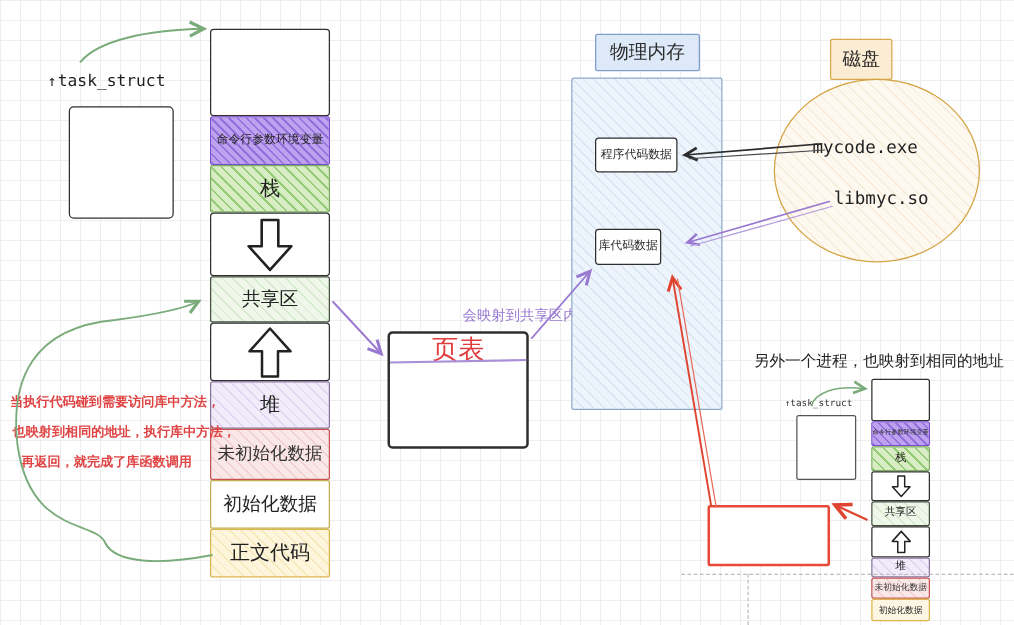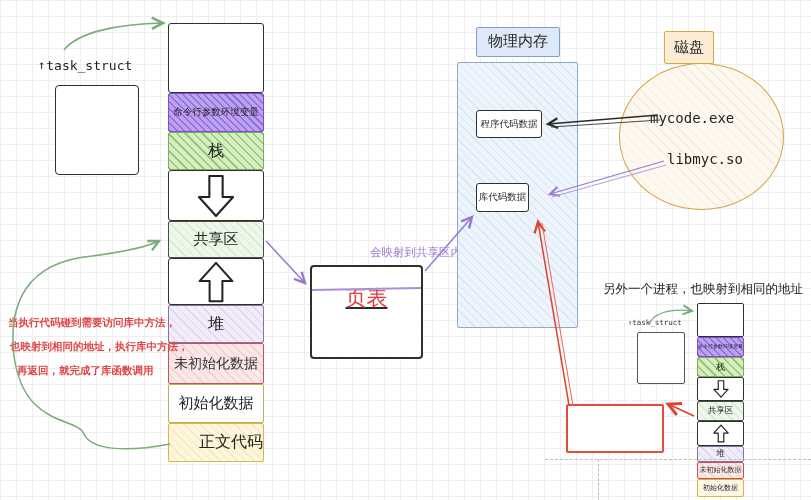--- a/index.html
+++ b/index.html
@@ -105,38 +105,38 @@
     </div>
 
   <div class="box seg-pink" style="left:168px;top:343px;width:96px;height:41px;font-size:14px;">
       <span>未初始化数据</span>
     </div>
 
   <div class="box seg-olive" style="left:168px;top:384px;width:96px;height:39px;font-size:15px;">
       <span>初始化数据</span>
     </div>
 
-  <div class="box seg-yellow" style="left:168px;top:423px;width:96px;height:39px;font-size:16px;justify-content:flex-end;">
+  <div class="box seg-yellow" style="left:168px;top:423px;width:96px;height:39px;font-size:16px;">
       <span>正文代码</span>
     </div>
 
   <div style="position:absolute;left:8px;top:310px;" class="note-red">
     <div>当执行代码碰到需要访问库中方法，</div>
     <div style="margin-left:2px;">也映射到相同的地址，执行库中方法，</div>
     <div style="margin-left:9px;">再返回，就完成了库函数调用</div>
   </div>
 
-  <div class="box sketch" style="left:310px;top:265px;width:113px;height:94px;border-width:2px;border-radius:4px;align-items:center;text-decoration:underline;">
+  <div class="box sketch" style="left:310px;top:265px;width:113px;height:94px;border-width:2px;border-radius:4px;align-items:flex-start;">
     <span style="color:#e03e3e;font-size:21px;margin-bottom:28px;">页表</span>
   </div>
   <div class="box" style="left:366px;top:245px;width:100px;height:16px;font-size:11.5px;color:#9878d1;white-space:nowrap;">会映射到共享区内</div>
 
   <div class="box title-blue" style="left:476px;top:27px;width:84px;height:30px;font-size:15px;">物理内存</div>
   <div class="box mem-rect" style="left:457px;top:62px;width:121px;height:266px;"></div>
-  <div class="box sketch" style="left:476px;top:110px;width:66px;height:28px;font-size:9.5px;border-width:1.5px;">程序代码数据</div>
+  <div class="box sketch" style="left:476px;top:110px;width:66px;height:28px;font-size:9.5px;border-width:1.5px;font-family:Liberation Mono, monospace;">程序代码数据</div>
   <div class="box sketch" style="left:476px;top:183px;width:53px;height:29px;font-size:9.5px;border-width:1.5px;">库代码数据</div>
 
   <div class="box title-orange" style="left:664px;top:31px;width:50px;height:33px;font-size:15px;">磁盘</div>
   <div style="position:absolute;left:619px;top:63px;width:163px;height:145px;border:1.8px solid #d4a342;border-radius:50%;
               background:repeating-linear-gradient(45deg,#f7ead6 0 1px,#fdf8f0 1px 7px);"></div>
   <div class="box mono" style="left:650px;top:108px;width:100px;height:20px;font-size:14px;color:#1f1f1f;justify-content:flex-start;">mycode.exe</div>
   <div class="box" style="left:603px;top:281px;width:195px;height:16px;font-size:12.5px;color:#222;white-space:nowrap;justify-content:flex-start;">另外一个进程，也映射到相同的地址</div>
 
   <div class="box mono" style="left:667px;top:149px;width:90px;height:20px;font-size:14px;color:#1f1f1f;justify-content:flex-start;">libmyc.so</div>
 

